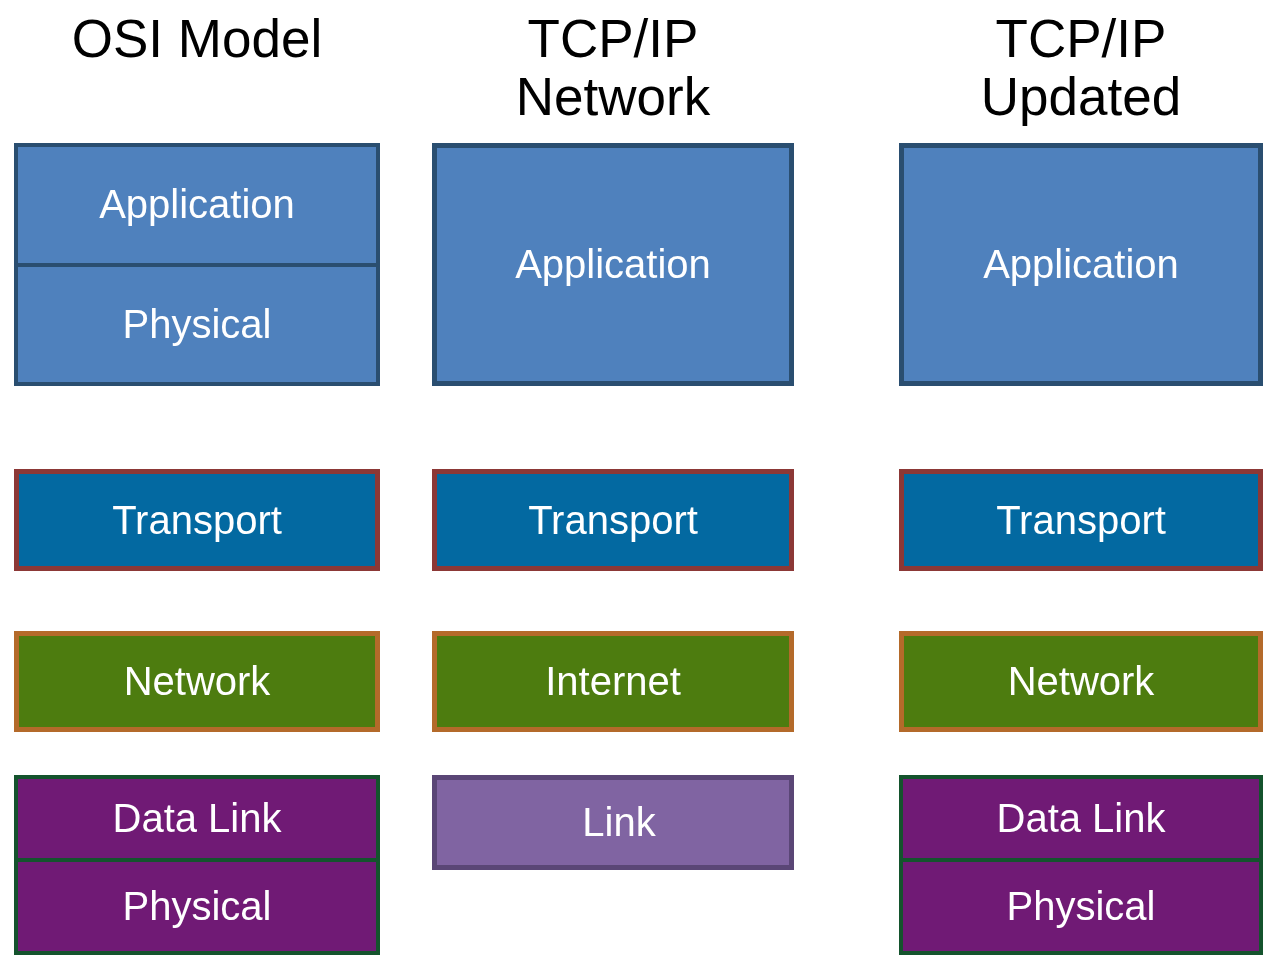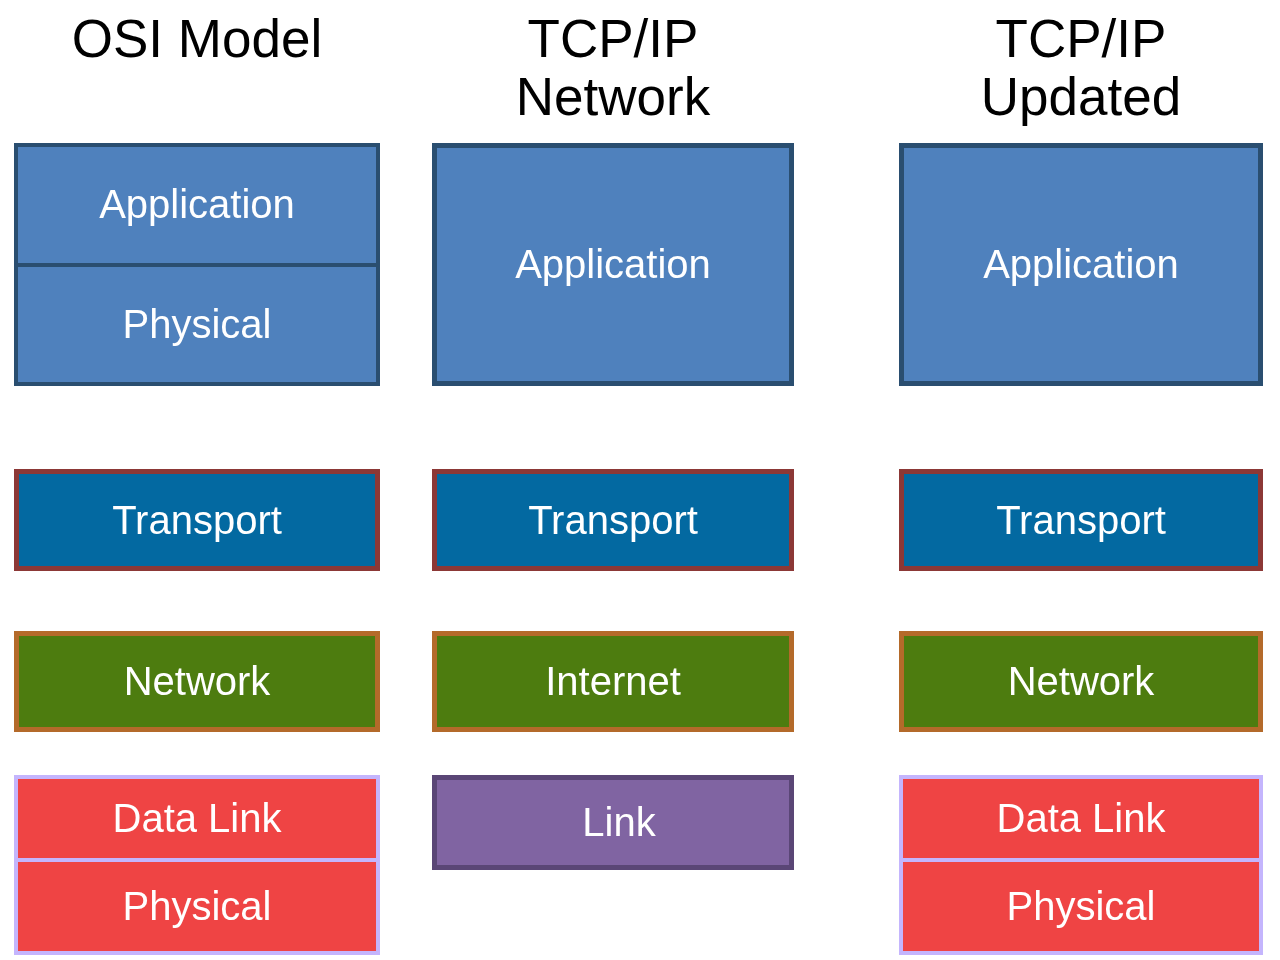--- a/index.html
+++ b/index.html
@@ -35,21 +35,21 @@
   .orange{background:#4d7c0f;border:5px solid #B46A2A;}
   .purple{background:#8064A2;border:5px solid #5A4676;}
 
   .stack{position:absolute;box-sizing:border-box;display:flex;flex-direction:column;}
   .stack .cell{
     box-sizing:border-box;display:flex;align-items:center;justify-content:center;
     color:#ffffff;font-size:40px;
   }
   .stack .cell + .cell{margin-top:-4px;}
   .bluestack .cell{background:#4F81BD;border:4px solid #2A4E70;flex:1 1 auto;}
-  .purplestack .cell{background:#ef4444;border:4px solid #c4b5fd;}
+  .purplestack .cell{background:#701a75;border:4px solid #14532d;}
   .cell-dl{height:98px;}
   .cell-ph{height:110px;}
 </style>
 </head>
 <body>
 
 <div class="canvas">
 
   <div class="title t1">OSI Model</div>
 

